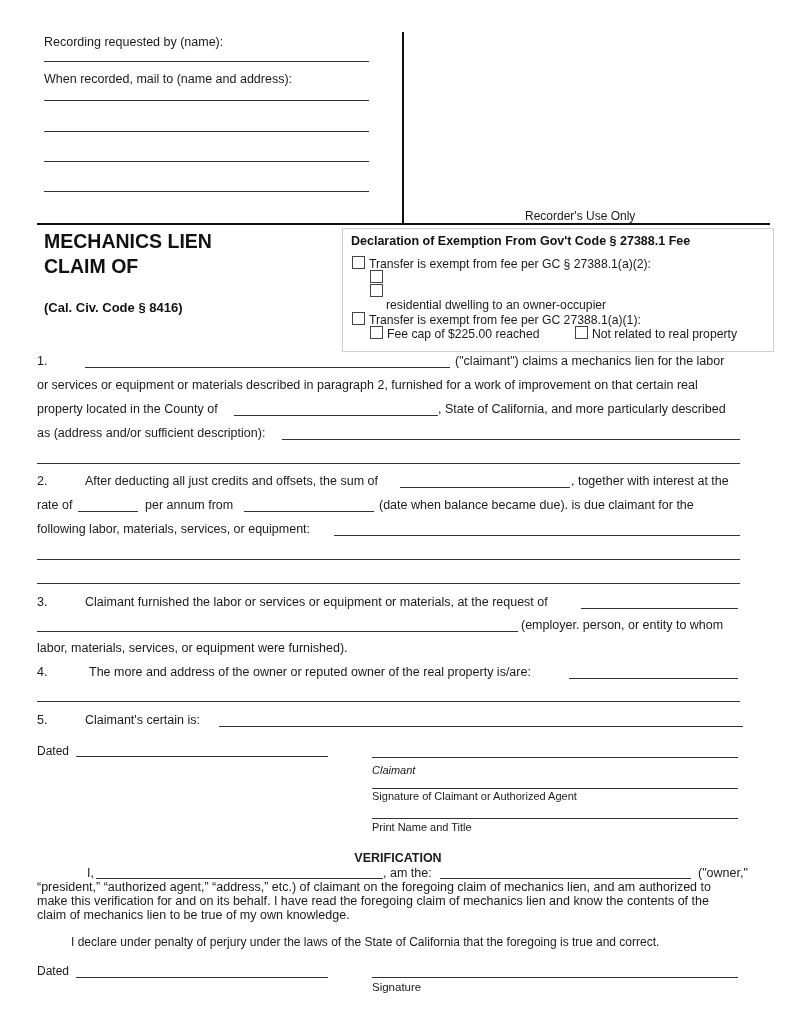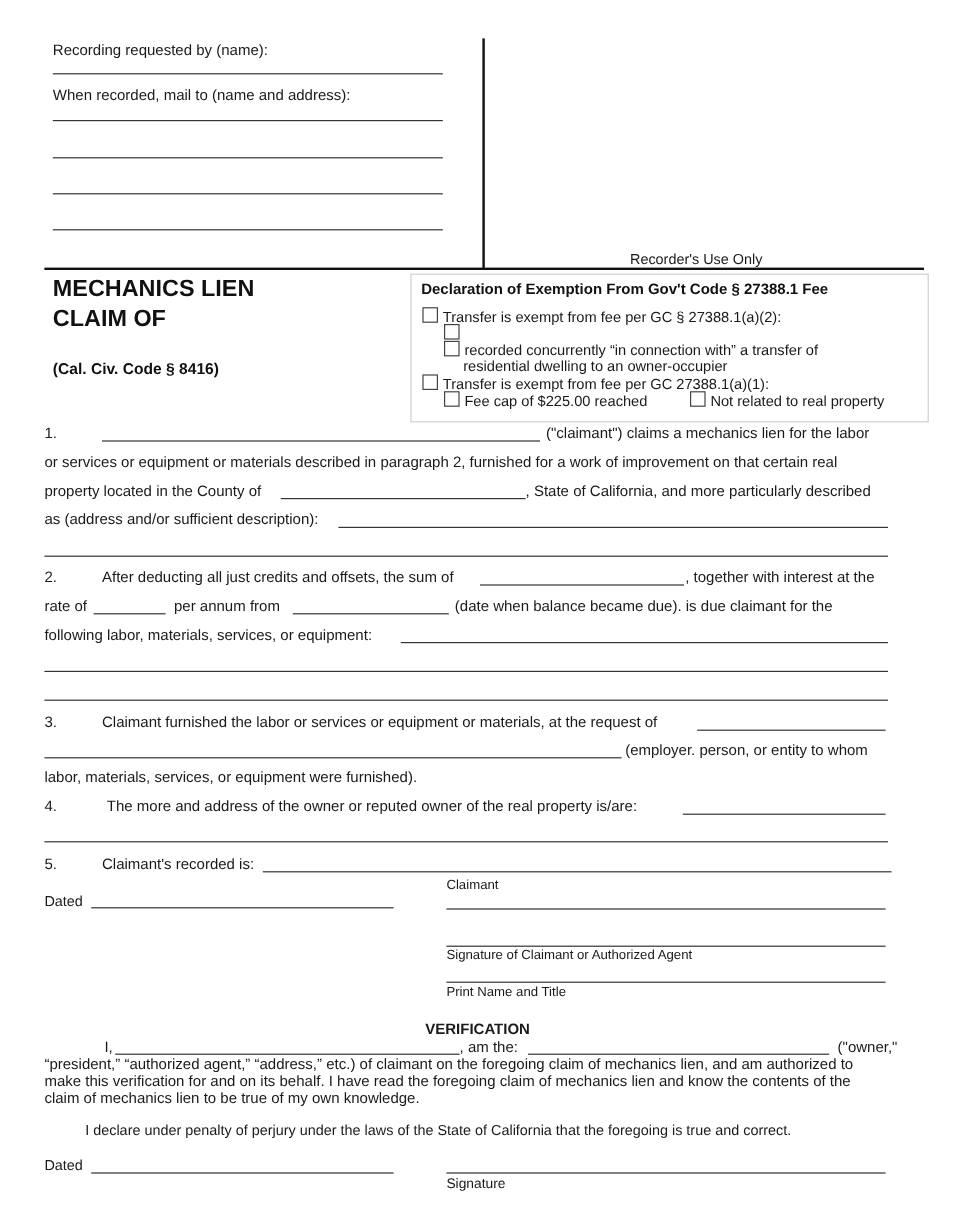--- a/index.html
+++ b/index.html
@@ -41,21 +41,21 @@
 
 <div class="exbox">
   <div class="hd">Declaration of Exemption From Gov't Code § 27388.1 Fee</div>
   <div class="exrow" style="left:9px;top:27px;">
     <span class="cb"></span><span>Transfer is exempt from fee per GC § 27388.1(a)(2):</span>
   </div>
   <div class="exrow" style="left:27px;top:41px;">
     <span class="cb"></span>
   </div>
   <div class="exrow" style="left:27px;top:55px;">
-    <span class="cb"></span><span>recorded concurrently “in connection with” a transfer of</span>
+    <span class="cb"></span>
   </div>
   <div class="exrow" style="left:43px;top:69px;">residential dwelling to an owner-occupier</div>
   <div class="exrow" style="left:9px;top:83px;">
     <span class="cb"></span><span>Transfer is exempt from fee per GC 27388.1(a)(1):</span>
   </div>
   <div class="exrow" style="left:27px;top:97px;">
     <span class="cb"></span><span>Fee cap of $225.00 reached</span>
   </div>
   <div class="exrow" style="left:232px;top:97px;">
     <span class="cb"></span><span>Not related to real property</span>
@@ -93,27 +93,27 @@
 <div class="line" style="left:37px;top:631px;width:481px;"></div>
 <div class="txt" style="left:521px;top:618px;">(employer. person, or entity to whom</div>
 <div class="txt" style="left:37px;top:641px;">labor, materials, services, or equipment were furnished).</div>
 
 <div class="txt" style="left:37px;top:665px;">4.</div>
 <div class="txt" style="left:89px;top:665px;">The more and address of the owner or reputed owner of the real property is/are:</div>
 <div class="line" style="left:569px;top:678px;width:169px;"></div>
 <div class="line" style="left:37px;top:701px;width:703px;"></div>
 
 <div class="txt" style="left:37px;top:713px;">5.</div>
-<div class="txt" style="left:85px;top:713px;">Claimant's recorded is:</div>
+<div class="txt" style="left:85px;top:713px;">Claimant's certain is:</div>
 <div class="line" style="left:219px;top:726px;width:524px;"></div>
 
 <div class="txt" style="left:37px;top:744px;font-size:12px;">Dated</div>
 <div class="line" style="left:76px;top:756px;width:252px;"></div>
 <div class="line" style="left:372px;top:757px;width:366px;"></div>
-<div class="txt small" style="left:372px;top:732px;">Claimant</div>
+<div class="txt small" style="left:372px;top:764px;font-style:italic;">Claimant</div>
 <div class="line" style="left:372px;top:788px;width:366px;"></div>
 <div class="txt small" style="left:372px;top:790px;">Signature of Claimant or Authorized Agent</div>
 <div class="line" style="left:372px;top:818px;width:366px;"></div>
 <div class="txt small" style="left:372px;top:821px;">Print Name and Title</div>
 
 <div class="verif-title">VERIFICATION</div>
 <div class="txt" style="left:87px;top:866px;">I,</div>
 <div class="line" style="left:96px;top:878px;width:287px;"></div>
 <div class="txt" style="left:383px;top:866px;">, am the:</div>
 <div class="line" style="left:440px;top:878px;width:251px;"></div>

